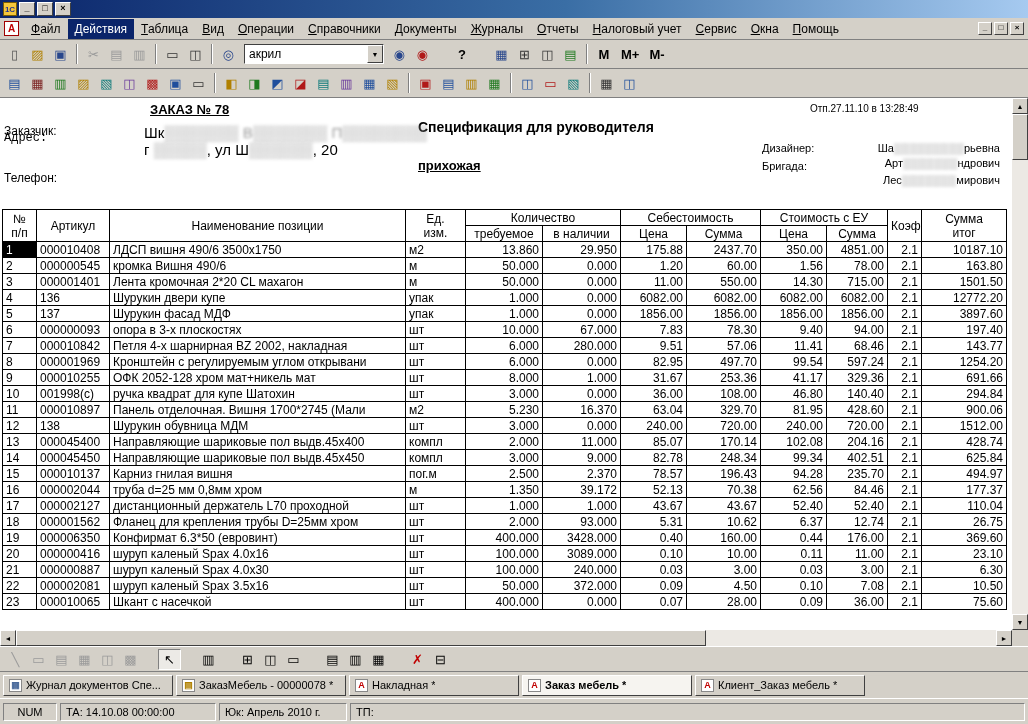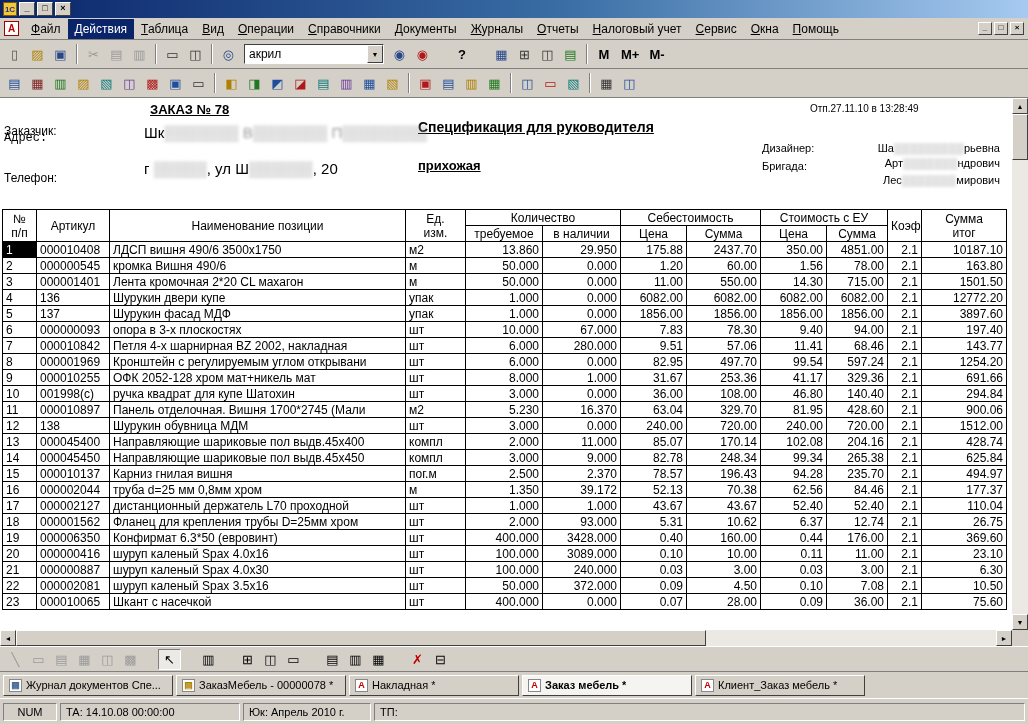--- a/index.html
+++ b/index.html
@@ -36,21 +36,21 @@
   .tgap { width:16px; }
   .combo { display:flex; align-items:center; width:140px; height:20px; margin:0 4px; background:#fff; border:1px solid; border-color:#404040 #fff #fff #404040; }
   .combo-val { flex:1; padding:0 4px; font-size:12px; white-space:nowrap; overflow:hidden; }
   .combo-arrow { width:16px; height:18px; background:#d4d0c8; border:1px solid; border-color:#fff #404040 #404040 #fff; font-size:7px; display:flex; align-items:center; justify-content:center; }
 
   
   .docwrap { position:relative; height:548px; flex:0 0 548px; background:#d4d0c8; }
   .doc { position:absolute; left:0; top:0; width:1012px; height:532px; background:#fff; overflow:hidden; }
   .abs { position:absolute; white-space:nowrap; }
   .doc-title { font-weight:bold; font-size:13px; text-decoration:underline; }
-  .spec-title { font-weight:bold; font-size:14px; text-decoration:underline; }
+  .spec-title { font-weight:bold; font-size:14px; }
   .room-title { font-weight:bold; font-size:13px; text-decoration:underline; }
   .printed { font-size:10px; }
   .f-label { position:absolute; left:4px; font-size:12px; }
   .f-value { position:absolute; left:138px; font-size:15px; white-space:nowrap;margin-left:6px; }
   .rt-label { position:absolute; left:762px; font-size:11px; }
   .rt-value { position:absolute; right:12px; width:240px; text-align:right; font-size:11px; white-space:nowrap; }
   .mask { color:#999; filter:blur(1.5px); }
 
   table.spec { position:absolute; left:2px; top:111px; border-collapse:collapse; table-layout:fixed; width:1004px; font-size:12px; }
   table.spec th, table.spec td { border:1px solid #000; padding:0 3px; height:16px; line-height:14px; overflow:hidden; white-space:nowrap; vertical-align:middle; }
@@ -76,21 +76,21 @@
   .tab { width:170px; height:21px; display:flex; align-items:center; gap:4px; padding:0 5px; background:#d4d0c8; border:1px solid; border-color:#fff #404040 #404040 #fff; font-size:11px; white-space:nowrap; overflow:hidden; cursor:default; }
   .tab.active { background:#f6f4f0; font-weight:bold; }
   .tab-icon { flex:0 0 13px; width:13px; height:13px; background:#fff; border:1px solid #888; font-size:9px; font-weight:bold; display:flex; align-items:center; justify-content:center; }
   .tab-label { overflow:hidden; text-overflow:clip; white-space:nowrap; }
 
   
   .statusbar { height:24px; flex:1; display:flex; align-items:center; gap:3px; padding:2px 3px; background:#d4d0c8; border-top:1px solid #fff; font-size:11px; }
   .spanel { height:18px; line-height:16px; padding:0 5px; border:1px solid; border-color:#808080 #fff #fff #808080; white-space:nowrap; overflow:hidden; }
   .sp-help { width:524px; }
   .sp-num { width:54px; text-align:center; }
-  .sp-ta { width:180px; }
+  .sp-ta { width:156px; }
   .sp-period { width:128px; }
   .sp-tp { flex:1; }
 </style>
 </head>
 <body>
 
 <div class="window">
 
   <div class="titlebar">
     <span class="app-badge">1С</span>
@@ -281,21 +281,21 @@
     <div class="doc">
 
       <div class="abs doc-title" style="left:150px; top:4px;">ЗАКАЗ № 78</div>
       <div class="abs printed" style="left:810px; top:5px;">Отп.27.11.10 в 13:28:49</div>
       <div class="abs spec-title" style="left:418px; top:21px;">Спецификация для руководителя</div>
       <div class="abs room-title" style="left:418px; top:60px;">прихожая</div>
 
       <div class="f-label" style="top:26px;">Заказчик:</div>
       <div class="f-value" style="top:26px;"><span>Шк</span><span class="mask">▒▒▒▒▒▒▒ В▒▒▒▒▒▒▒ П▒▒▒▒▒▒▒▒</span></div>
       <div class="f-label" style="top:33px;font-family:Liberation Mono, monospace;">Адрес:</div>
-      <div class="f-value" style="top:62px;"><span>г </span><span class="mask">▒▒▒▒▒</span><span>, ул Ш</span><span class="mask">▒▒▒▒▒▒</span><span>, 20</span></div>
+      <div class="f-value" style="top:43px;"><span>г </span><span class="mask">▒▒▒▒▒</span><span>, ул Ш</span><span class="mask">▒▒▒▒▒▒</span><span>, 20</span></div>
       <div class="f-label" style="top:73px;">Телефон:</div>
       <div class="f-value" style="top:73px;"></div>
 
       <div class="rt-label" style="top:44px;">Дизайнер:</div>
       <div class="rt-value" style="top:44px;"><span>Ша</span><span class="mask">▒▒▒▒▒▒▒▒▒</span><span>рьевна</span></div>
       <div class="rt-label" style="top:62px;">Бригада:</div>
       <div class="rt-value" style="top:59px;"><span>Арт</span><span class="mask">▒▒▒▒▒▒▒</span><span>ндрович</span></div>
       <div class="rt-value" style="top:76px;"><span>Лес</span><span class="mask">▒▒▒▒▒▒▒</span><span>мирович</span></div>
 
       <table class="spec">
@@ -520,21 +520,21 @@
             <tr>
               <td class="l">14</td>
               <td class="l">000045450</td>
               <td class="l">Направляющие шариковые пол выдв.45х450</td>
               <td class="l">компл</td>
               <td class="r">3.000</td>
               <td class="r">9.000</td>
               <td class="r">82.78</td>
               <td class="r">248.34</td>
               <td class="r">99.34</td>
-              <td class="r">265.38</td>
+              <td class="r">402.51</td>
               <td class="r">2.1</td>
               <td class="r">625.84</td>
             </tr>
             <tr>
               <td class="l">15</td>
               <td class="l">000010137</td>
               <td class="l">Карниз гнилая вишня</td>
               <td class="l">пог.м</td>
               <td class="r">2.500</td>
               <td class="r">2.370</td>

